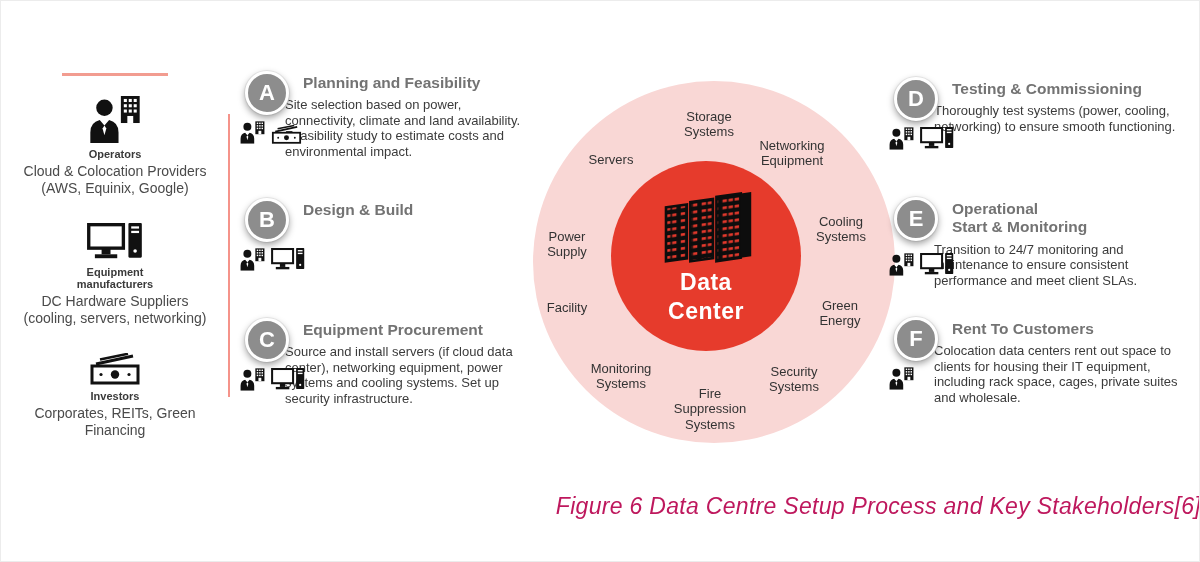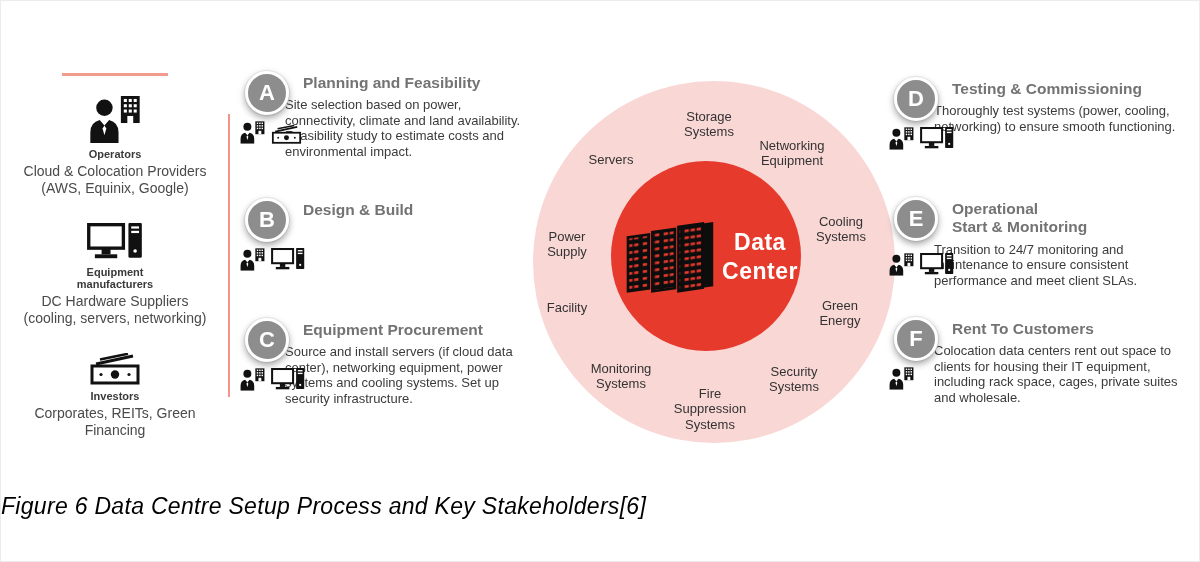--- a/index.html
+++ b/index.html
@@ -30,27 +30,27 @@
   .step-icons{position:absolute;left:-5px;display:flex;align-items:flex-end;gap:6px;}
   .icons-a{top:50px;}
   
   .ring{position:absolute;left:532px;top:80px;width:362px;height:362px;border-radius:50%;background:#f9d7d5;}
   .ring-label{
     position:absolute;transform:translateX(-50%);text-align:center;
     font-size:13px;color:#333;line-height:1.18;white-space:pre-line;
   }
   .hub{
     position:absolute;left:78px;top:80px;width:190px;height:190px;border-radius:50%;
-    background:#e63b2c;display:flex;flex-direction:row;align-items:center;justify-content:center;
+    background:#e63b2c;display:flex;flex-direction:column;align-items:center;justify-content:center;
   }
   .hub-label{color:#ffffff;font-size:23px;font-weight:800;text-align:center;line-height:1.25;white-space:pre-line;margin-top:2px;letter-spacing:0.5px;}
   
   .caption{
-    position:absolute;left:0;top:492px;width:1200px;text-align:left;
-    font-size:23px;font-style:italic;color:#000000;letter-spacing:0.3px;
+    position:absolute;left:0;top:492px;width:1200px;text-align:right;
+    font-size:23px;font-style:italic;color:#be185d;letter-spacing:0.3px;
   }
   .ic{display:block;}
   .hidden-defs{position:absolute;width:0;height:0;overflow:hidden;}
 </style>
 </head>
 <body>
 
 <svg class="hidden-defs" aria-hidden="true">
   <defs>
     <pattern id="slits" width="24" height="8" patternUnits="userSpaceOnUse">

